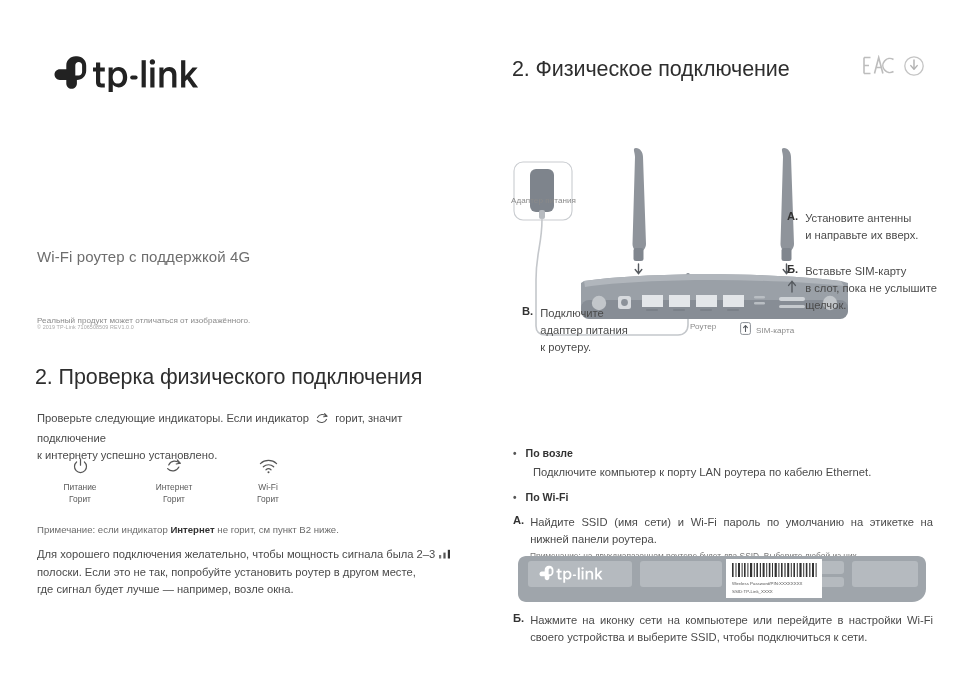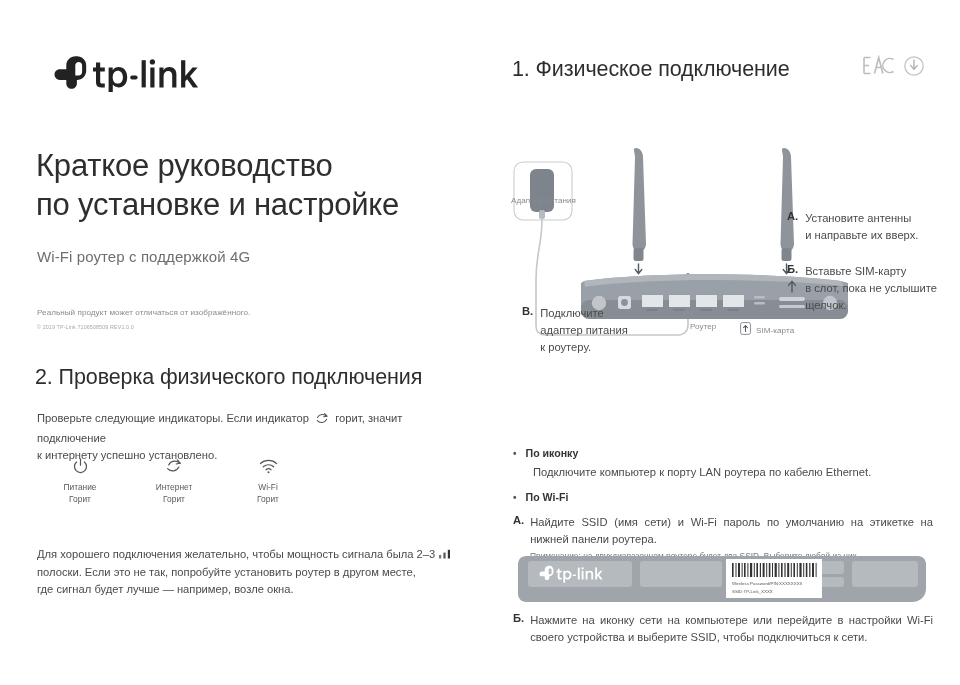--- a/index.html
+++ b/index.html
@@ -60,21 +60,21 @@
   }
   b, .bold { font-weight: 700; color: #333; }
 
   
   #tp-logo { left: 42px; top: 52px; width: 170px; height: 40px; }
   #tp-logo svg { display: block; }
 
   
   #main-title { left: 36px; top: 146px; width: 430px; }
   #product-subtitle { left: 37px; top: 248px; text-align: right; }
-  #disclaimer { left: 37px; top: 308px; }
+  #disclaimer { left: 37px; top: 316px; }
   #copyright { left: 37px; top: 324px; }
 
   #sec2-title { left: 35px; top: 365px; text-align: center; }
   #sec2-intro { left: 37px; top: 410px; width: 430px; }
 
   #led-row {
     left: 52px; top: 455px;
     display: flex;
     gap: 38px;
   }
@@ -166,24 +166,20 @@
         <path d="M66.6 15.6h4.1v2.6c1.3-2.0 3.4-3.1 6.0-3.1 5.0 0 8.5 4.0 8.5 10.1s-3.5 10.2-8.6 10.2c-2.5 0-4.5-1.0-5.8-2.8v10.0h-4.2zm9.2 16.0c3.0 0 5.1-2.5 5.1-6.4 0-3.9-2.1-6.4-5.1-6.4-3.0 0-5.1 2.5-5.1 6.4 0 3.9 2.1 6.4 5.1 6.4z"></path>
         <rect x="88.2" y="23.6" width="7.4" height="3.8" rx="1.9"></rect>
         <path d="M99.6 8.2h4.2v27.2h-4.2z"></path>
         <path d="M108.3 15.6h4.2v19.8h-4.2zm2.1-8.4c1.5 0 2.7 1.2 2.7 2.7s-1.2 2.7-2.7 2.7-2.7-1.2-2.7-2.7 1.2-2.7 2.7-2.7z"></path>
         <path d="M117.4 15.6h4.1v2.7c1.3-2.1 3.4-3.2 6.0-3.2 4.2 0 6.9 2.8 6.9 7.4v12.9h-4.2V23.3c0-2.8-1.5-4.4-4.0-4.4-2.7 0-4.6 2.0-4.6 5.0v11.5h-4.2z"></path>
         <path d="M139.1 8.2h4.2v15.9l7.2-8.5h5.1l-7.6 8.7 8.1 11.1h-5.1l-5.8-8.2-1.9 2.1v6.1h-4.2z"></path>
       </g>
     </svg>
   </div>
 
-  <div class="abs h1" id="main-title">
-    <div>Краткое руководство</div>
-    <div>по установке и настройке</div>
-  </div>
 
   <div class="abs subtitle" id="product-subtitle">Wi-Fi роутер с поддержкой 4G</div>
 
   <div class="abs tiny" id="disclaimer">Реальный продукт может отличаться от изображённого.</div>
 
   <div class="abs micro" id="copyright">© 2019 TP-Link 7106508509 REV1.0.0</div>
 
   <div class="abs h2" id="sec2-title">2. Проверка физического подключения</div>
 
   <div class="abs body-text" id="sec2-intro">
@@ -237,37 +233,40 @@
           <circle cx="9.5" cy="13.3" r="1.0" fill="#555"></circle>
         </svg>
       </div>
       <div class="lbl">
         <div>Wi-Fi</div>
         <div>Горит</div>
       </div>
     </div>
   </div>
 
+  <div class="abs note" id="sec2-note">
+    <span>Примечание: если индикатор </span><b>Интернет</b><span> не горит, см пункт В2 ниже.</span>
+  </div>
 
   <div class="abs body-text" id="sec2-para">
     <div style="text-align:left;">
       <span>Для хорошего подключения желательно, чтобы мощность сигнала была 2–3</span>
       <span class="bars">
         <svg width="17" height="11" viewBox="0 0 17 11" xmlns="http://www.w3.org/2000/svg">
           <rect x="1" y="7" width="2.2" height="3.5" fill="#777"></rect>
           <rect x="5.4" y="4.6" width="2.2" height="5.9" fill="#555"></rect>
           <rect x="9.8" y="1.8" width="2.2" height="8.7" fill="#333"></rect>
         </svg>
       </span>
     </div>
     <div>полоски. Если это не так, попробуйте установить роутер в другом месте,</div>
     <div style="text-align:left;">где сигнал будет лучше — например, возле окна.</div>
   </div>
 
-  <div class="abs h2" id="sec1-title">1. Физическое подключение</div>
+  <div class="abs h2" id="sec1-title">2. Физическое подключение</div>
 
   <div class="abs" id="cert-marks">
     <svg width="34" height="22" viewBox="0 0 34 22" xmlns="http://www.w3.org/2000/svg">
       <g fill="none" stroke="#bdbdbd" stroke-width="1.6">
         <path d="M2 2.5v16 M2 2.5h6.5 M2 10.5h5 M2 18.5h6.5"></path>
         <path d="M12.5 18.5l4.2-16 4.2 16 M13.9 12.5h5.6"></path>
         <path d="M31.5 4.5a7 7 0 1 0 0 12"></path>
       </g>
     </svg>
     <svg width="22" height="22" viewBox="0 0 22 22" xmlns="http://www.w3.org/2000/svg">
@@ -378,21 +377,21 @@
       <span>Вставьте SIM-карту</span><br>
       <span>в слот, пока не услышите</span><br>
       <span>щелчок.</span>
     </span>
   </div>
 
 
   <div class="abs" id="sec3-body">
     <div class="bullet-line">
       <span class="bullet-dot">•</span>
-      <span>По иконку</span>
+      <span>По возле</span>
     </div>
     <div class="sub-line">Подключите компьютер к порту LAN роутера по кабелю Ethernet.</div>
 
     <div class="bullet-line">
       <span class="bullet-dot">•</span>
       <span>По Wi-Fi</span>
     </div>
 
     <div class="lettered" style="margin-top:9px;">
       <span class="ltr">А.</span>

